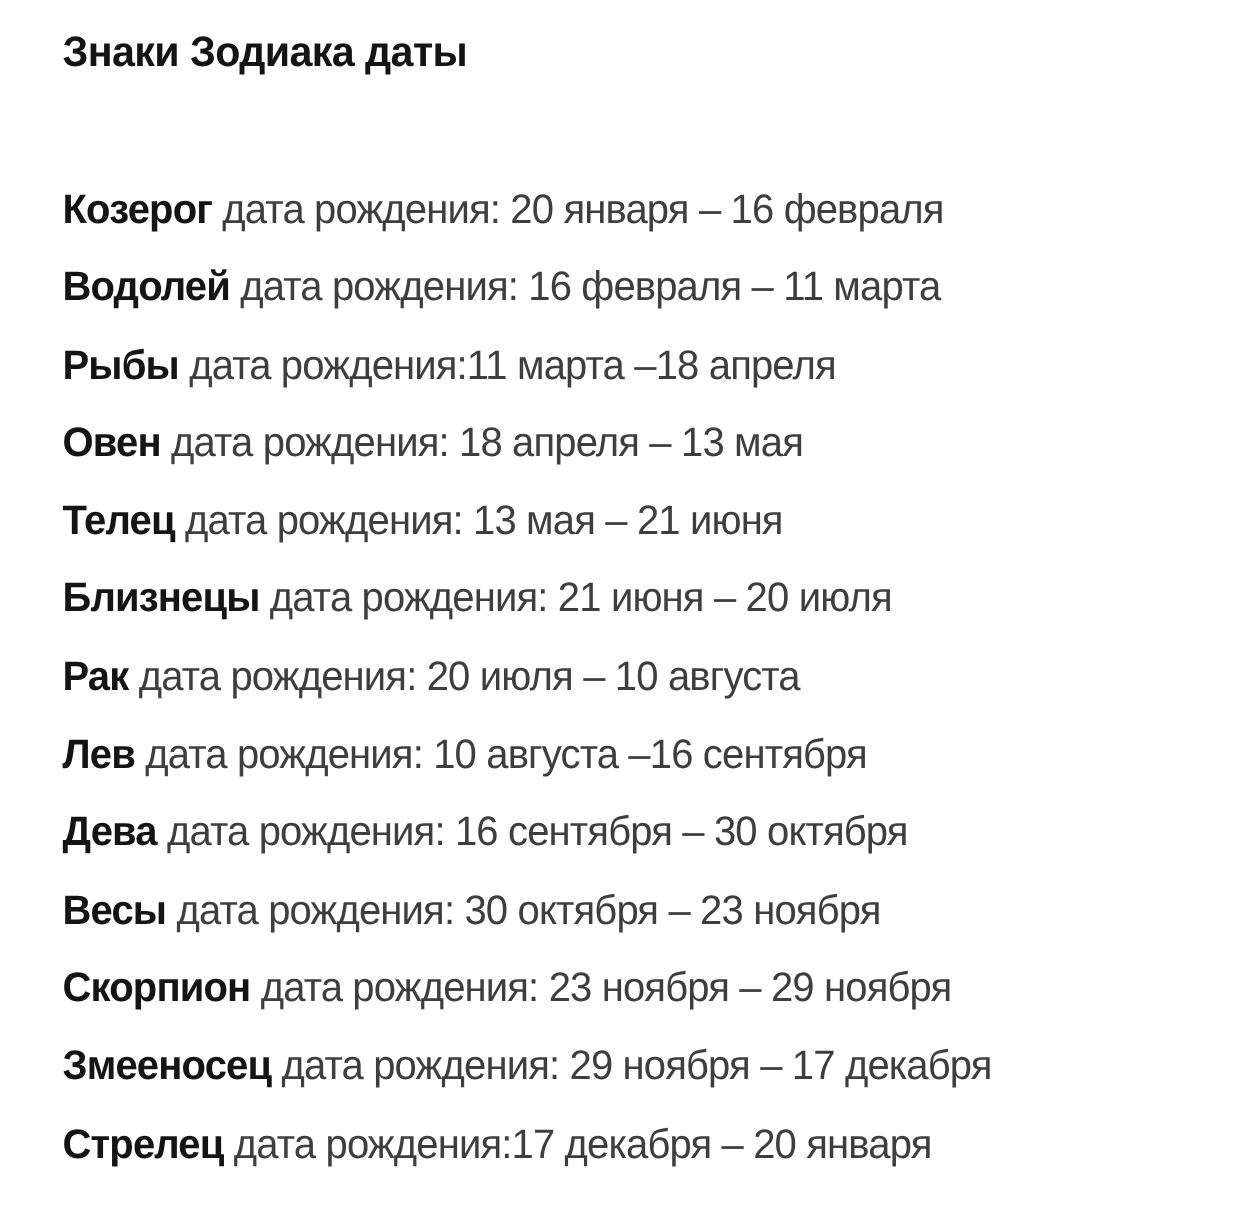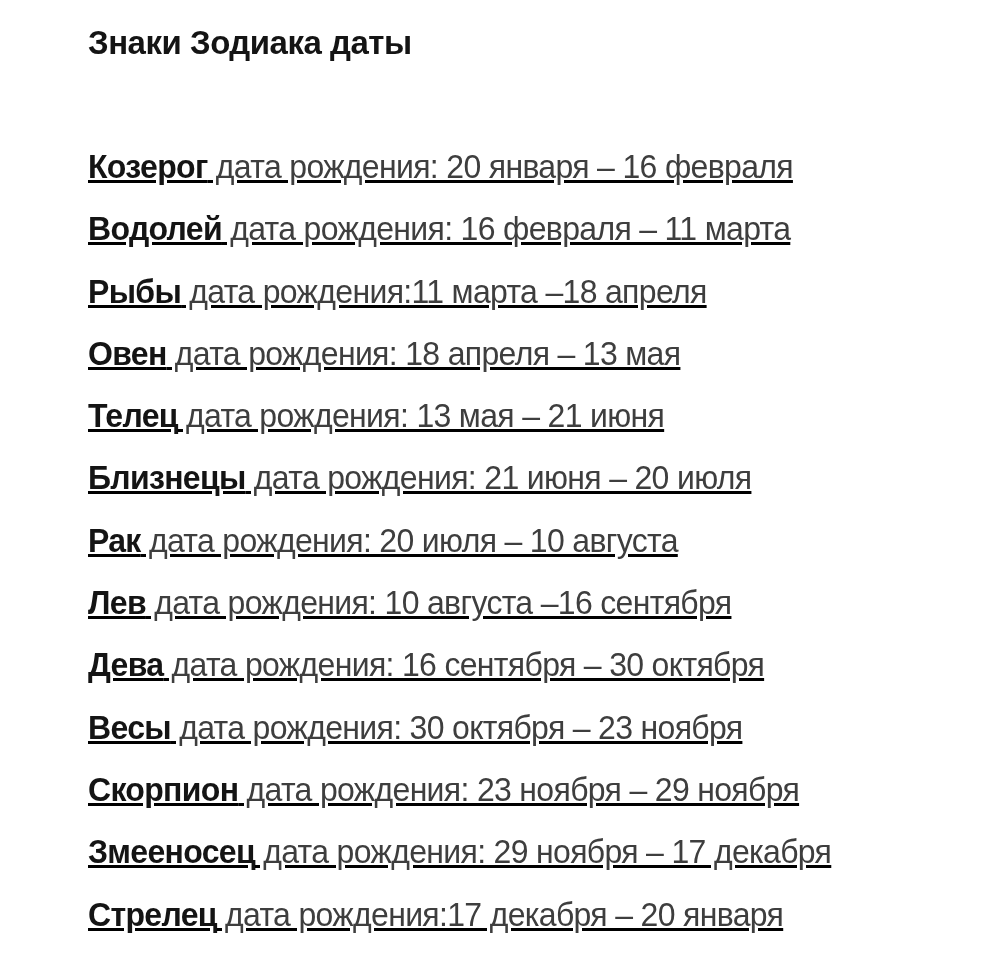--- a/index.html
+++ b/index.html
@@ -8,36 +8,34 @@
   }
   body {
     width: 1000px;
     height: 970px;
     background: #ffffff;
     font-family: "Liberation Sans", sans-serif;
     overflow: hidden;
   }
   .page {
     padding: 22px 40px 0 50px;
-    margin-left: 38px;
   }
   .page-title {
     margin: 0;
     font-size: 34px;
     line-height: 40px;
     font-weight: 700;
     color: #141414;
     letter-spacing: -0.5px;
     white-space: nowrap;
     transform: scaleX(0.97);
     transform-origin: left center;
   }
   .zodiac-list {
     margin-top: 74px;
-    text-decoration: underline;
   }
   .zodiac-item {
     font-size: 33px;
     line-height: 62.3px;
     letter-spacing: -0.7px;
     white-space: nowrap;
     color: #3e3e3e;
     transform: scaleX(0.97);
     transform-origin: left center;
   }

